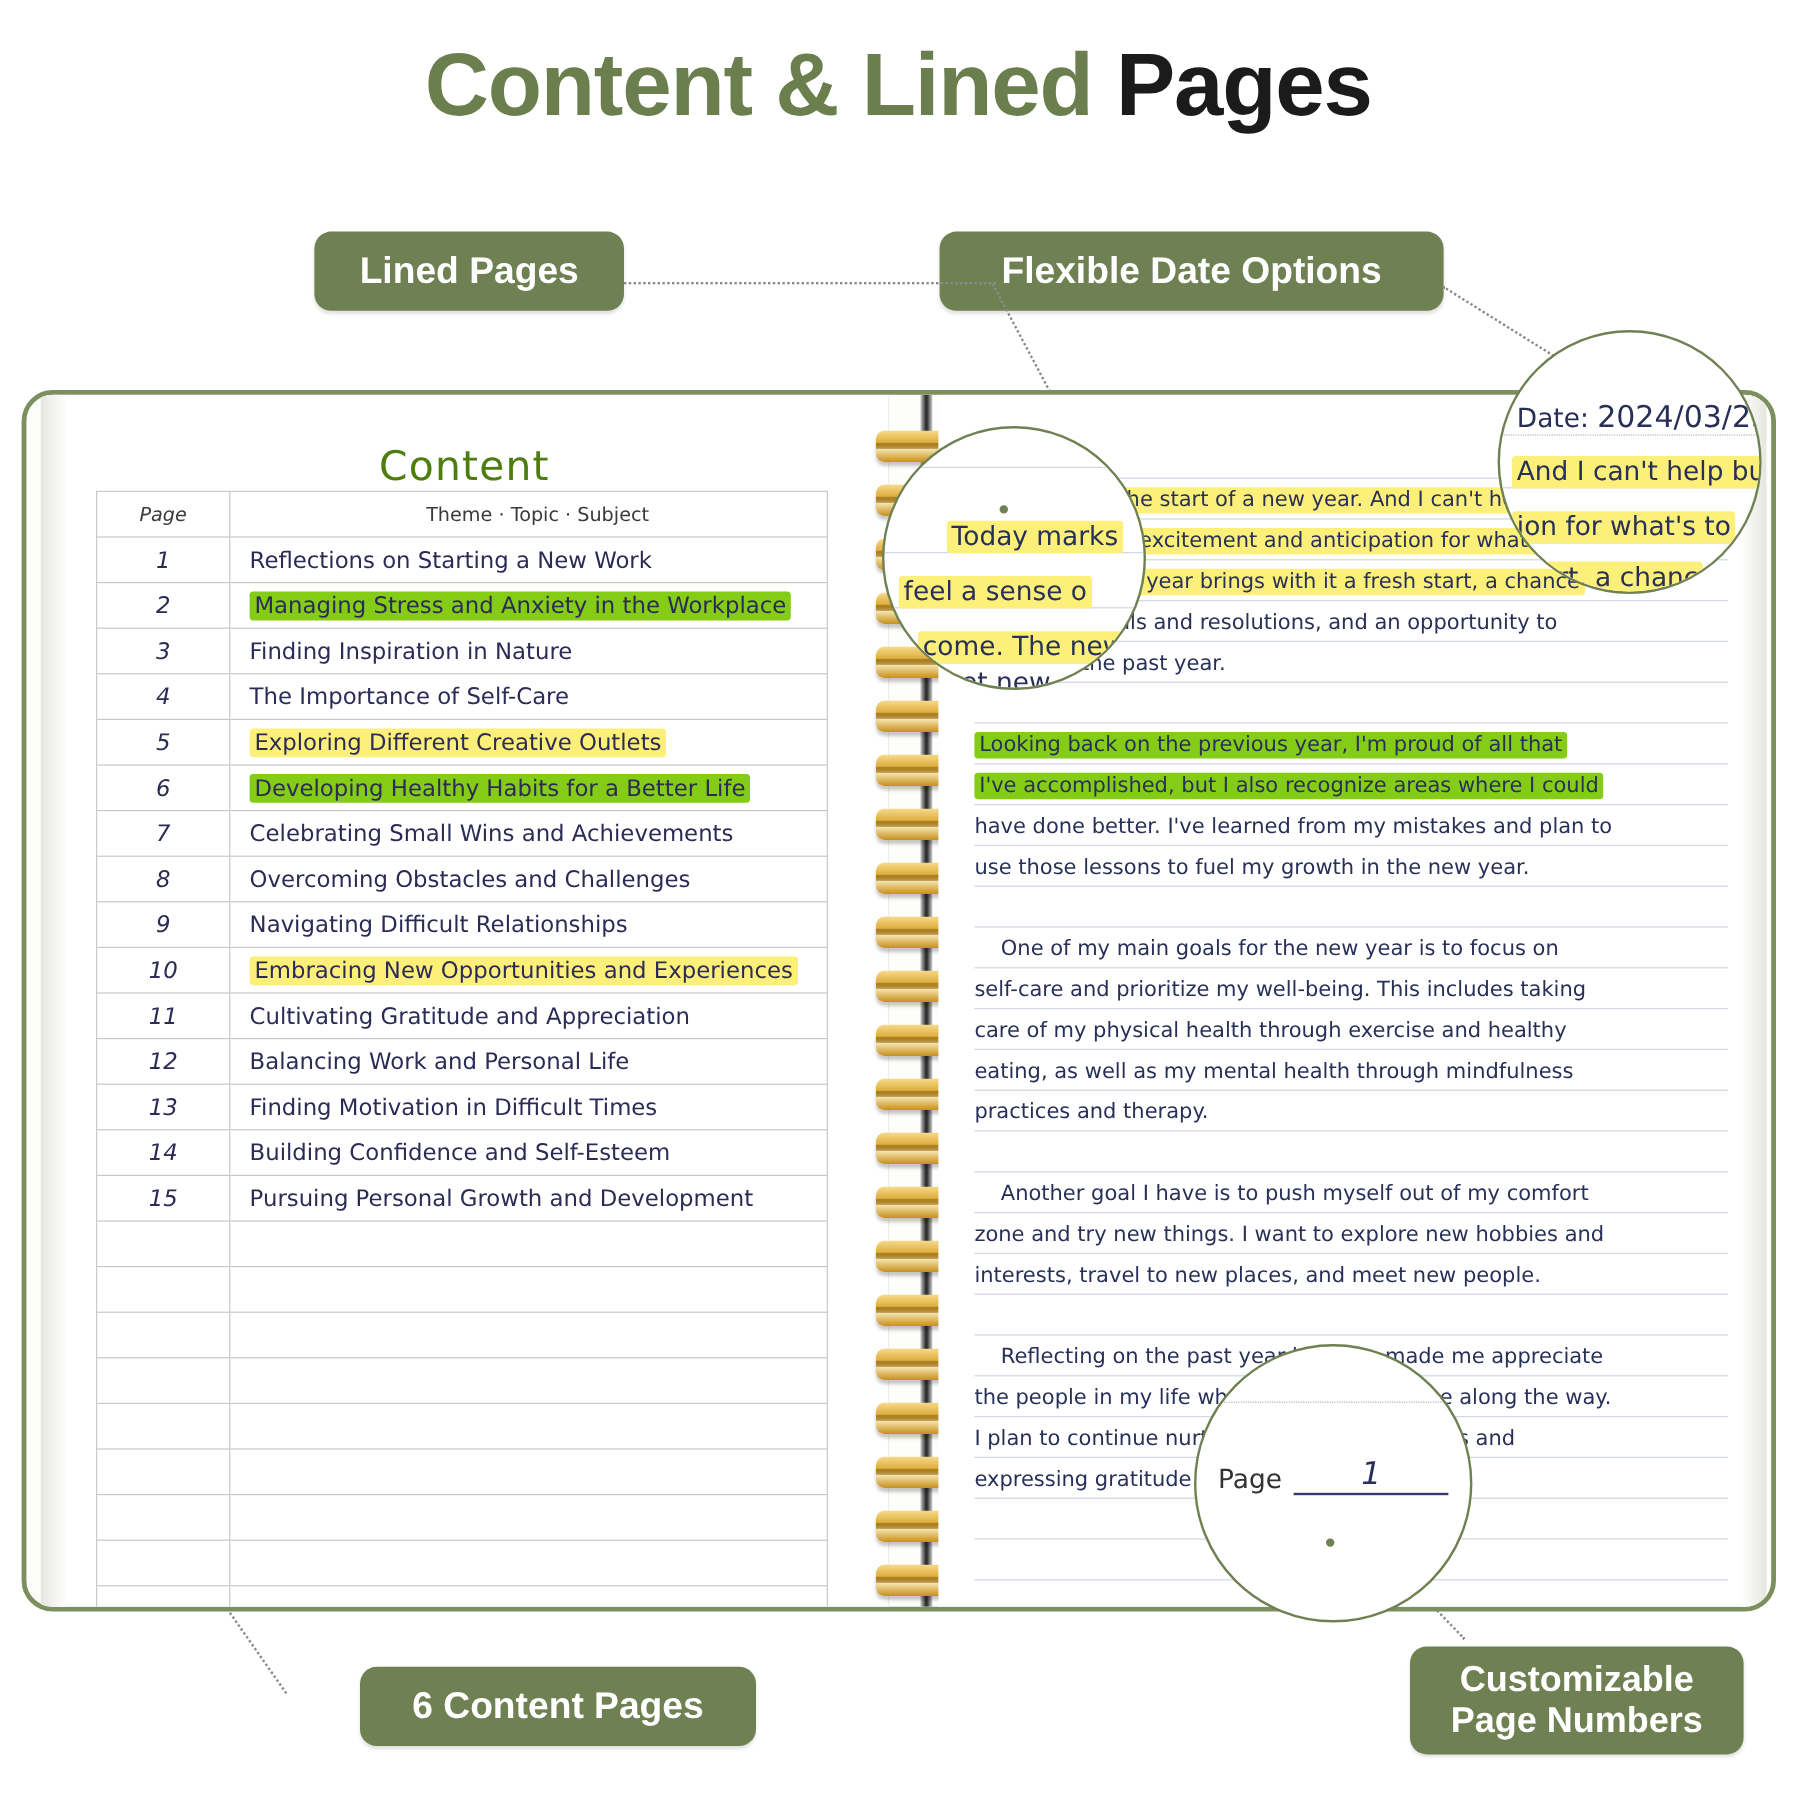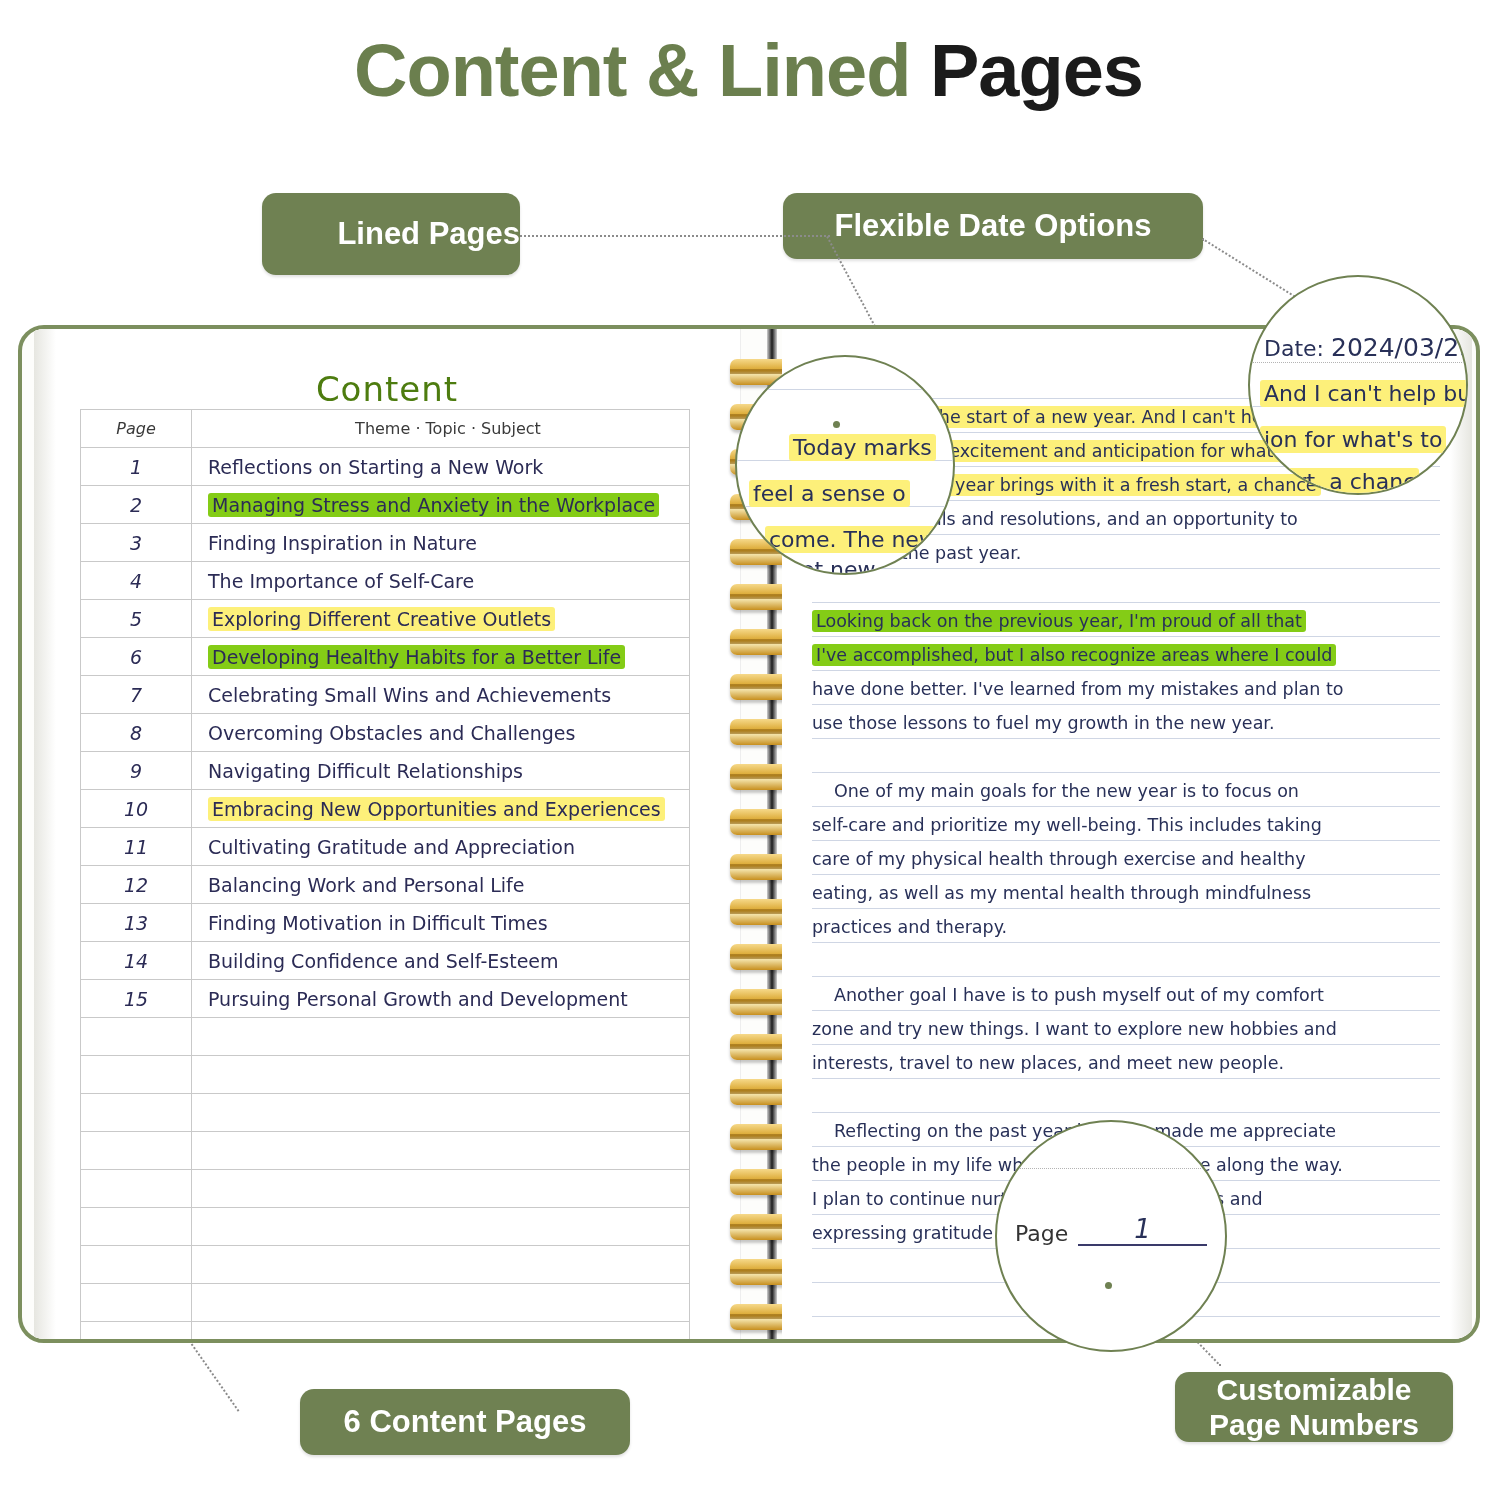--- a/index.html
+++ b/index.html
@@ -25,24 +25,24 @@
     position:absolute;
     background:#6f8152;
     color:#ffffff;
     font-weight:bold;
     border-radius:14px;
     display:flex;align-items:center;justify-content:center;
     text-align:center;
     line-height:1.15;
     box-shadow:0 2px 3px rgba(0,0,0,.12);
   }
-  #pill-lined{left:262px;top:193px;width:258px;height:82px;font-size:31px;justify-content:flex-end;}
+  #pill-lined{left:262px;top:193px;width:258px;height:66px;font-size:31px;}
   #pill-date{left:783px;top:193px;width:420px;height:66px;font-size:31px;}
   #pill-content{left:300px;top:1389px;width:330px;height:66px;font-size:31px;}
-  #pill-pagenum{left:1175px;top:1372px;width:278px;height:70px;font-size:30px;align-items:flex-end;}
+  #pill-pagenum{left:1175px;top:1372px;width:278px;height:90px;font-size:30px;}
 
   
   .leader{position:absolute;border-top:2px dotted #8b8b8b;transform-origin:0 0;}
 
   
   .notebook{
     position:absolute;left:18px;top:325px;width:1462px;height:1018px;
     border:4px solid #7c8f5e;
     border-radius:26px;
     background:#fdfdfb;

